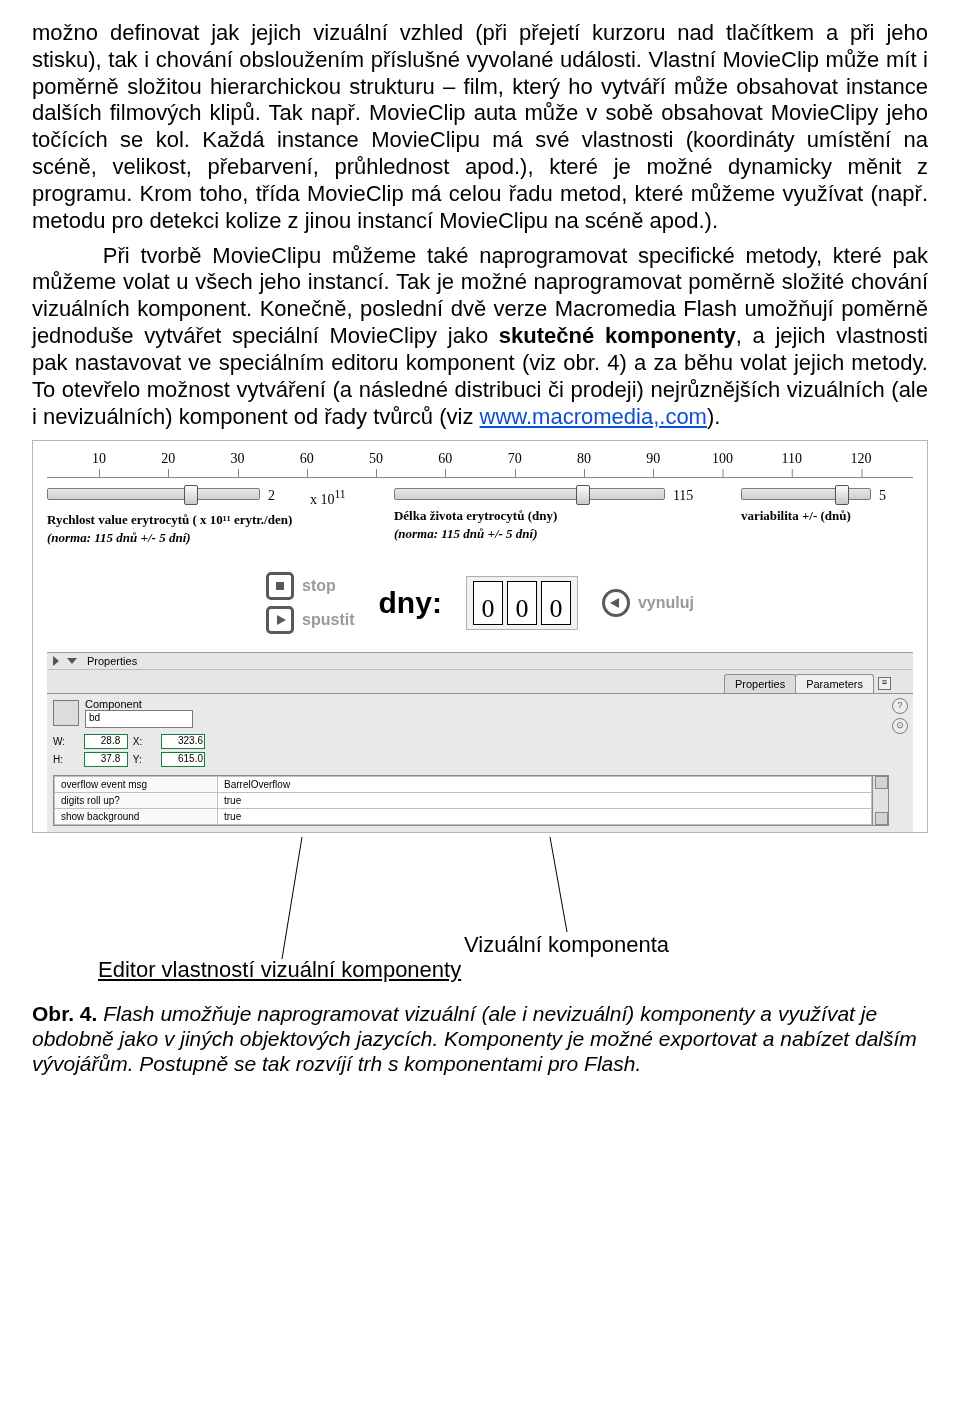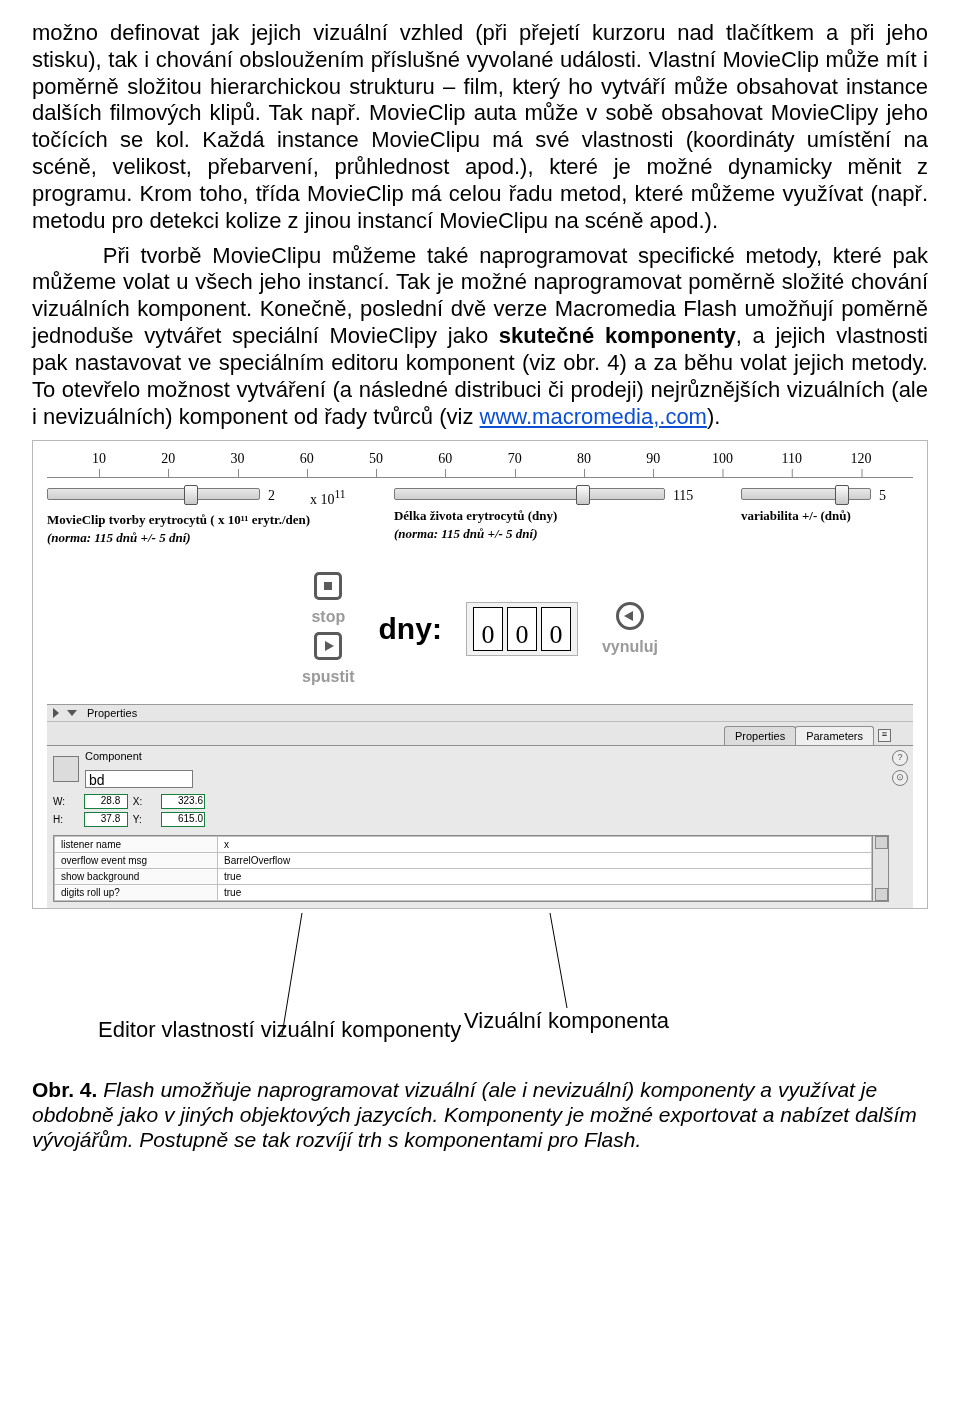--- a/index.html
+++ b/index.html
@@ -99,21 +99,21 @@
   
   .controls-row{
     display:flex;
     align-items:center;
     justify-content:center;
     gap:24px;
     margin:26px 0 18px 0;
     font-family:Arial,sans-serif;
   }
   .sq-btn-col{display:flex;flex-direction:column;gap:6px;}
-  .sq-btn{display:flex;align-items:center;gap:8px;color:#9a9a9a;font-weight:bold;font-size:16px;flex-direction:column;}
+  .sq-btn{display:flex;align-items:center;gap:8px;color:#9a9a9a;font-weight:bold;font-size:16px;}
   .sq-btn .ico{
     width:22px;height:22px;border:3px solid #5a5a5a;border-radius:5px;
     display:flex;align-items:center;justify-content:center;
     background:#fff;
   }
   .ico.stop::after{content:"";width:8px;height:8px;background:#5a5a5a;}
   .ico.play::after{content:"";width:0;height:0;border-left:9px solid #5a5a5a;border-top:5px solid transparent;border-bottom:5px solid transparent;margin-left:2px;}
   .ico.reset{border-radius:50%;}
   .ico.reset::after{content:"";width:0;height:0;border-right:9px solid #5a5a5a;border-top:5px solid transparent;border-bottom:5px solid transparent;margin-right:2px;}
   .dny-label{font-size:30px;font-weight:bold;}
@@ -157,21 +157,21 @@
   .insp-body{
     display:flex;border-top:1px solid #8f8f8f;
     background:#e9e9e9;padding:4px 24px 6px 6px;gap:8px;
     position:relative;
     flex-direction:column;
   }
   .insp-left{width:152px;}
   .insp-left .row1{display:flex;align-items:center;gap:6px;}
   .comp-ico{width:24px;height:24px;border:1px solid #7a7a7a;background:#dcdcdc;}
   .insp-left .field,.insp-left .fieldw{
-    border:1px solid #7a7a7a;background:#fff;font-size:14px;padding:1px 3px;margin-top:8px;
+    border:1px solid #7a7a7a;background:#fff;font-size:10px;padding:1px 3px;
   }
   .insp-left .field{width:100px;height:14px;}
   .dim-grid{display:grid;grid-template-columns:auto 44px auto 44px;gap:3px 5px;margin-top:6px;font-size:10px;align-items:center;}
   .dim-grid .v{border:1px solid #15803d;background:#fff;padding:0 16px;height:13px;}
   .insp-table{
     flex:1;border:1px solid #8a8a8a;background:#fff;
   }
   .insp-table table{width:100%;border-collapse:collapse;font-size:10px;}
   .insp-table td{border:1px solid #c0c0c0;padding:1px 6px;height:13px;}
   .insp-table td:first-child{width:150px;background:#fafafa;}
@@ -190,21 +190,21 @@
 
   
   .callouts{
     position:relative;
     height:150px;
     font-size:22px;
     margin-top:2px;
   }
   .callouts svg{position:absolute;left:0;top:0;}
   .callouts .cl1{position:absolute;left:432px;top:95px;}
-  .callouts .cl2{position:absolute;left:66px;top:104px;}
+  .callouts .cl2{position:absolute;left:66px;top:120px;text-decoration:underline;}
 
   
   .caption{
     font-style:italic;
     font-size:21px;
     line-height:1.2;
     margin-top:14px;
   }
   .caption b{font-style:normal;font-weight:bold;margin-top:20px;}
 </style>
@@ -240,21 +240,21 @@
       <div class="slider-col">
         <div class="slider-row-flex">
           <div class="slider-track">
             <div class="slider-thumb" style="left:68%"></div>
           </div>
           <div class="sv">2</div>
           <div class="slider-exp">
             <span>x 10</span><sup>11</sup>
           </div>
         </div>
-        <div class="label-line1">MovieClip tvorby erytrocytů ( x 10¹¹ erytr./den)</div>
+        <div class="label-line1">Rychlost value erytrocytů ( x 10¹¹ erytr./den)</div>
         <div class="label-line2">(norma: 115 dnů  +/-  5 dní)</div>
       </div>
 
       <div class="slider-col">
         <div class="slider-row-flex">
           <div class="slider-track">
             <div class="slider-thumb" style="left:70%"></div>
           </div>
           <div class="sv">115</div>
         </div>
@@ -329,34 +329,30 @@
               <span class="v">323.6</span>
             <span>H:</span>
               <span class="v">37.8</span>
             <span>Y:</span>
               <span class="v">615.0</span>
           </div>
         </div>
         <div class="insp-table" style="display:flex;">
           <table style="flex:1">
             <tbody>
-                <tr>
-                  <td>listener name</td>
-                  <td>x</td>
-                </tr>
             <tr>
                   <td>overflow event msg</td>
                   <td>BarrelOverflow</td>
                 </tr>
             <tr>
-                  <td>show background</td>
+                  <td>digits roll up?</td>
                   <td>true</td>
                 </tr>
             <tr>
-                  <td>digits roll up?</td>
+                  <td>show background</td>
                   <td>true</td>
                 </tr>
           </tbody>
             </table>
           <div class="insp-scroll"></div>
         </div>
         <div class="insp-right">
           <div>?</div>
           <div>⊙</div>
         </div>

